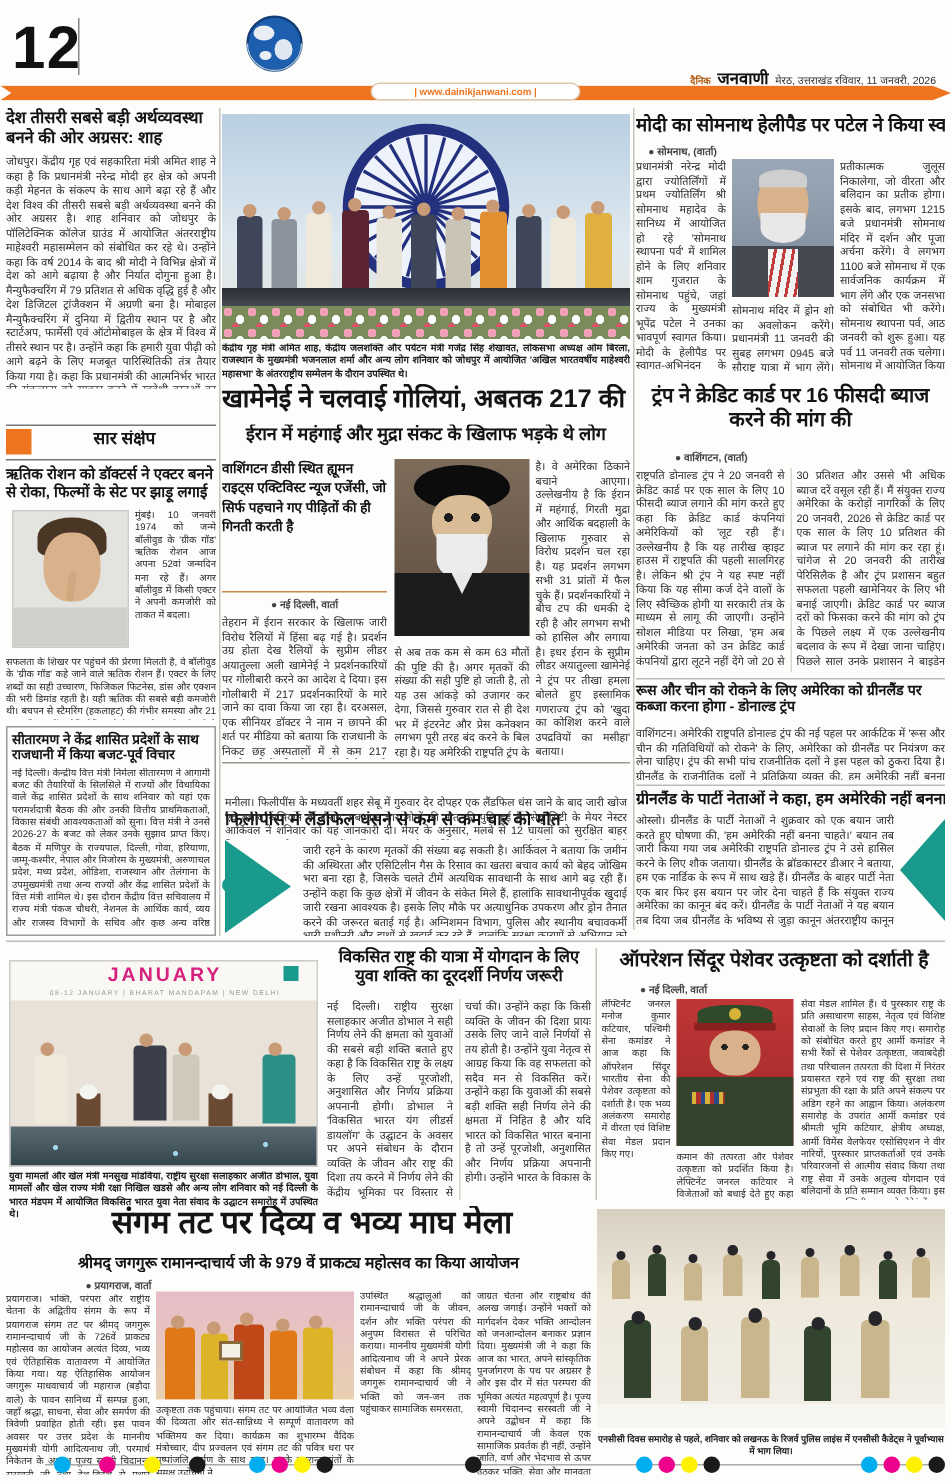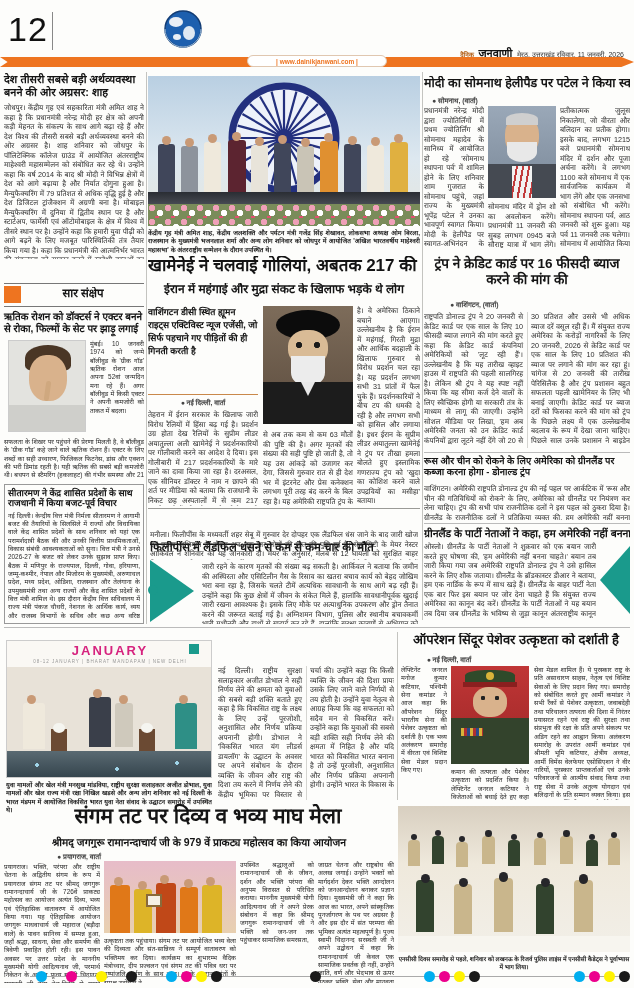--- a/index.html
+++ b/index.html
@@ -24,21 +24,21 @@
   .cad.g{background:#32432e}
   .dot{position:absolute;width:11px;height:11px;border-radius:50%}
   .arrowL{position:absolute;width:0;height:0;border-top:34px solid transparent;border-bottom:34px solid transparent;border-right:30px solid #1a9a8c}
   .arrowR{position:absolute;width:0;height:0;border-top:31px solid transparent;border-bottom:31px solid transparent;border-left:44px solid #1a9a8c}
 </style>
 </head>
 <body>
 
 <div id="page">
 
-  <div class="abs" style="left:8px;top:10px;font-size:34px;font-weight:normal;color:#111;letter-spacing:1px">12</div>
+  <div class="abs" style="left:8px;top:10px;font-size:40px;font-weight:bold;color:#111;letter-spacing:1px">12</div>
   <div class="abs" style="left:52px;top:12px;width:1px;height:38px;background:#888"></div>
 
   <div class="abs" style="left:163px;top:9px;width:40px;height:40px">
     <svg width="40" height="40" viewBox="0 0 40 40">
       <circle cx="20" cy="20" r="18" fill="#1d5fae" stroke="#123c74" stroke-width="1.5"></circle>
       <ellipse cx="13" cy="13" rx="7" ry="5" fill="#e9eef5"></ellipse>
       <ellipse cx="26" cy="24" rx="6" ry="7" fill="#dfe8f2"></ellipse>
       <ellipse cx="14" cy="28" rx="4" ry="3" fill="#e9eef5"></ellipse>
       <path d="M2 20 A 18 18 0 0 0 38 20" fill="none" stroke="#9fc0e0" stroke-width="1"></path>
     </svg>
@@ -184,20 +184,21 @@
     <div class="pfig" style="left:168px;bottom:28px;width:22px;height:46px;background:#2e8f86"></div>
     <div class="abs" style="left:44px;bottom:26px;width:16px;height:22px;background:#6b4a33"></div>
     <div class="abs" style="left:132px;bottom:26px;width:16px;height:22px;background:#6b4a33"></div>
     <div class="abs" style="left:46px;bottom:44px;width:12px;height:10px;border-radius:50%;background:#f5f5f0"></div>
     <div class="abs" style="left:134px;bottom:44px;width:12px;height:10px;border-radius:50%;background:#f5f5f0"></div>
     <div class="abs" style="left:0;bottom:0;width:206px;height:26px;background:linear-gradient(#5a6a72,#35454e);
          background-image:radial-gradient(circle 3px at 30px 14px,#9fd4e8 60%,transparent 62%),radial-gradient(circle 3px at 110px 18px,#9fd4e8 60%,transparent 62%),radial-gradient(circle 3px at 170px 12px,#9fd4e8 60%,transparent 62%),linear-gradient(#5a6a72,#35454e)"></div>
   </div>
   <div class="abs caption" style="left:6px;top:781px;width:206px;height:36px">युवा मामलों और खेल मंत्री मनसुख मांडविया, राष्ट्रीय सुरक्षा सलाहकार अजीत डोभाल, युवा मामलों और खेल राज्य मंत्री रक्षा निखिल खडसे और अन्य लोग शनिवार को नई दिल्ली के भारत मंडपम में आयोजित विकसित भारत युवा नेता संवाद के उद्घाटन समारोह में उपस्थित थे।</div>
 
+  <div class="abs hl" style="left:218px;top:632px;width:176px;font-size:11px;text-align:center">विकसित राष्ट्र की यात्रा में योगदान के लिए युवा शक्ति का दूरदर्शी निर्णय जरूरी</div>
   <div class="abs body cols2" style="left:218px;top:666px;width:176px;height:134px">नई दिल्ली। राष्ट्रीय सुरक्षा सलाहकार अजीत डोभाल ने सही निर्णय लेने की क्षमता को युवाओं की सबसे बड़ी शक्ति बताते हुए कहा है कि विकसित राष्ट्र के लक्ष्य के लिए उन्हें पूरजोशी, अनुशासित और निर्णय प्रक्रिया अपनानी होगी। डोभाल ने 'विकसित भारत यंग लीडर्स डायलॉग' के उद्घाटन के अवसर पर अपने संबोधन के दौरान व्यक्ति के जीवन और राष्ट्र की दिशा तय करने में निर्णय लेने की केंद्रीय भूमिका पर विस्तार से चर्चा की। उन्होंने कहा कि किसी व्यक्ति के जीवन की दिशा प्रायः उसके लिए जाने वाले निर्णयों से तय होती है। उन्होंने युवा नेतृत्व से आग्रह किया कि वह सफलता को सदैव मन से विकसित करें। उन्होंने कहा कि युवाओं की सबसे बड़ी शक्ति सही निर्णय लेने की क्षमता में निहित है और यदि भारत को विकसित भारत बनाना है तो उन्हें पूरजोशी, अनुशासित और निर्णय प्रक्रिया अपनानी होगी। उन्होंने भारत के विकास के लिए गए युवा बलिदानों को भी स्मरण किया।</div>
 
   <div class="abs hl nowrap" style="left:401px;top:633px;width:230px;font-size:13px;text-align:center">ऑपरेशन सिंदूर पेशेवर उत्कृष्टता को दर्शाती है</div>
   <div class="abs byline" style="left:401px;top:655px;width:96px">● नई दिल्ली, वार्ता</div>
   <div class="abs tiny" style="left:401px;top:666px;width:46px;height:134px">लेफ्टिनेंट जनरल मनोज कुमार कटियार, पश्चिमी सेना कमांडर ने आज कहा कि ऑपरेशन सिंदूर भारतीय सेना की पेशेवर उत्कृष्टता को दर्शाती है। एक भव्य अलंकरण समारोह में वीरता एवं विशिष्ट सेवा मेडल प्रदान किए गए।</div>
   <div class="ph" style="left:451px;top:666px;width:78px;height:98px;background:linear-gradient(#c03636,#9c2626)">
     <div class="abs" style="left:14px;top:4px;width:50px;height:14px;border-radius:40% 40% 10% 10%;background:#2f4a2a"></div>
     <div class="abs" style="left:12px;top:16px;width:54px;height:5px;background:#8a1f1f"></div>
     <div class="abs" style="left:35px;top:6px;width:8px;height:8px;border-radius:50%;background:#d8b33a"></div>
     <div class="abs" style="left:22px;top:21px;width:34px;height:30px;border-radius:45%;background:#d9b28c"></div>

